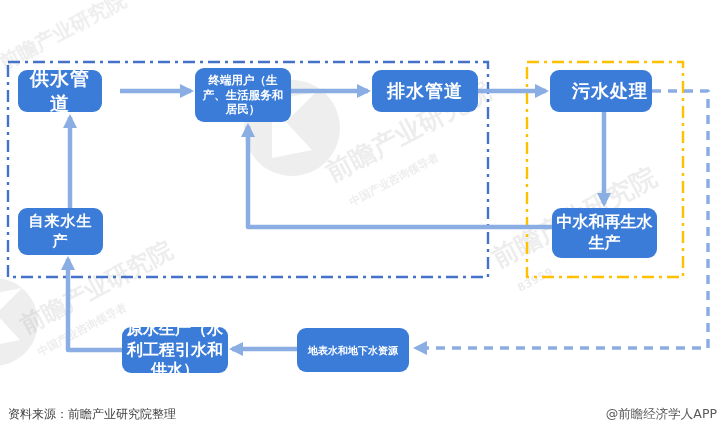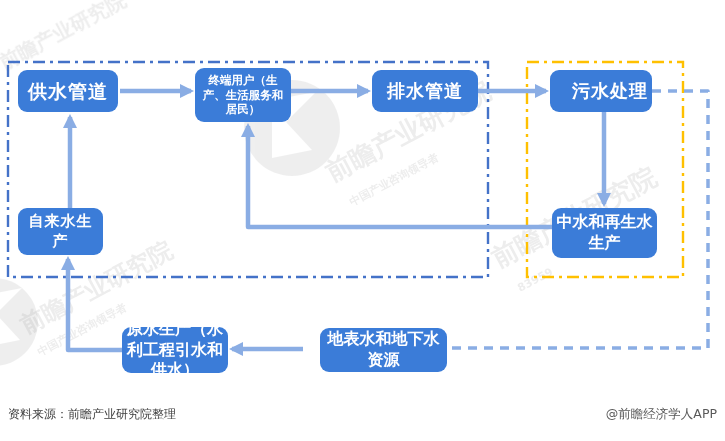--- a/index.html
+++ b/index.html
@@ -36,28 +36,28 @@
     position:absolute;
     display:flex;align-items:center;justify-content:center;
     background:var(--box-fill,#3b7cd8);
     color:#ffffff;font-weight:bold;
     border-radius:9px;
     text-align:center;
     line-height:1.3;
     box-sizing:border-box;
     padding:2px 4px;
   }
-  .n-supply   {left:18px;  top:70px;  width:100px; height:42px; font-size:19px; letter-spacing:1px;}
+  .n-supply   {left:18px;  top:70px;  width:84px; height:42px; font-size:19px; letter-spacing:1px;}
   .n-users    {left:195px; top:68px;  width:96px;  height:54px; font-size:11.5px;}
   .n-drain    {left:372px; top:70px;  width:106px; height:42px; font-size:18px; letter-spacing:1px;}
   .n-sewage   {left:550px; top:70px;  width:102px; height:42px; font-size:18px; letter-spacing:1px;padding-left:22px;}
   .n-tap      {left:18px;  top:208px; width:85px; height:47px; font-size:15px; letter-spacing:1px;}
   .n-reclaim  {left:552px; top:208px; width:105px; height:50px; font-size:16px;}
   .n-raw      {left:122px; top:327px; width:106px; height:46px; font-size:16px;}
-  .n-resource {left:320px; top:328px; width:127px; height:44px; font-size:16px;}
+  .n-resource {left:297px; top:328px; width:112px; height:44px; font-size:10px;}
   .footer-source{
     position:absolute;left:8px;top:406px;
     font-size:12px;color:var(--source-text,#404040);
   }
   .footer-credit{
     position:absolute;right:8px;top:406px;
     font-size:12.5px;color:var(--credit-text,#595959);
   }
   .wm-text{
     fill:#9a9a9a;

